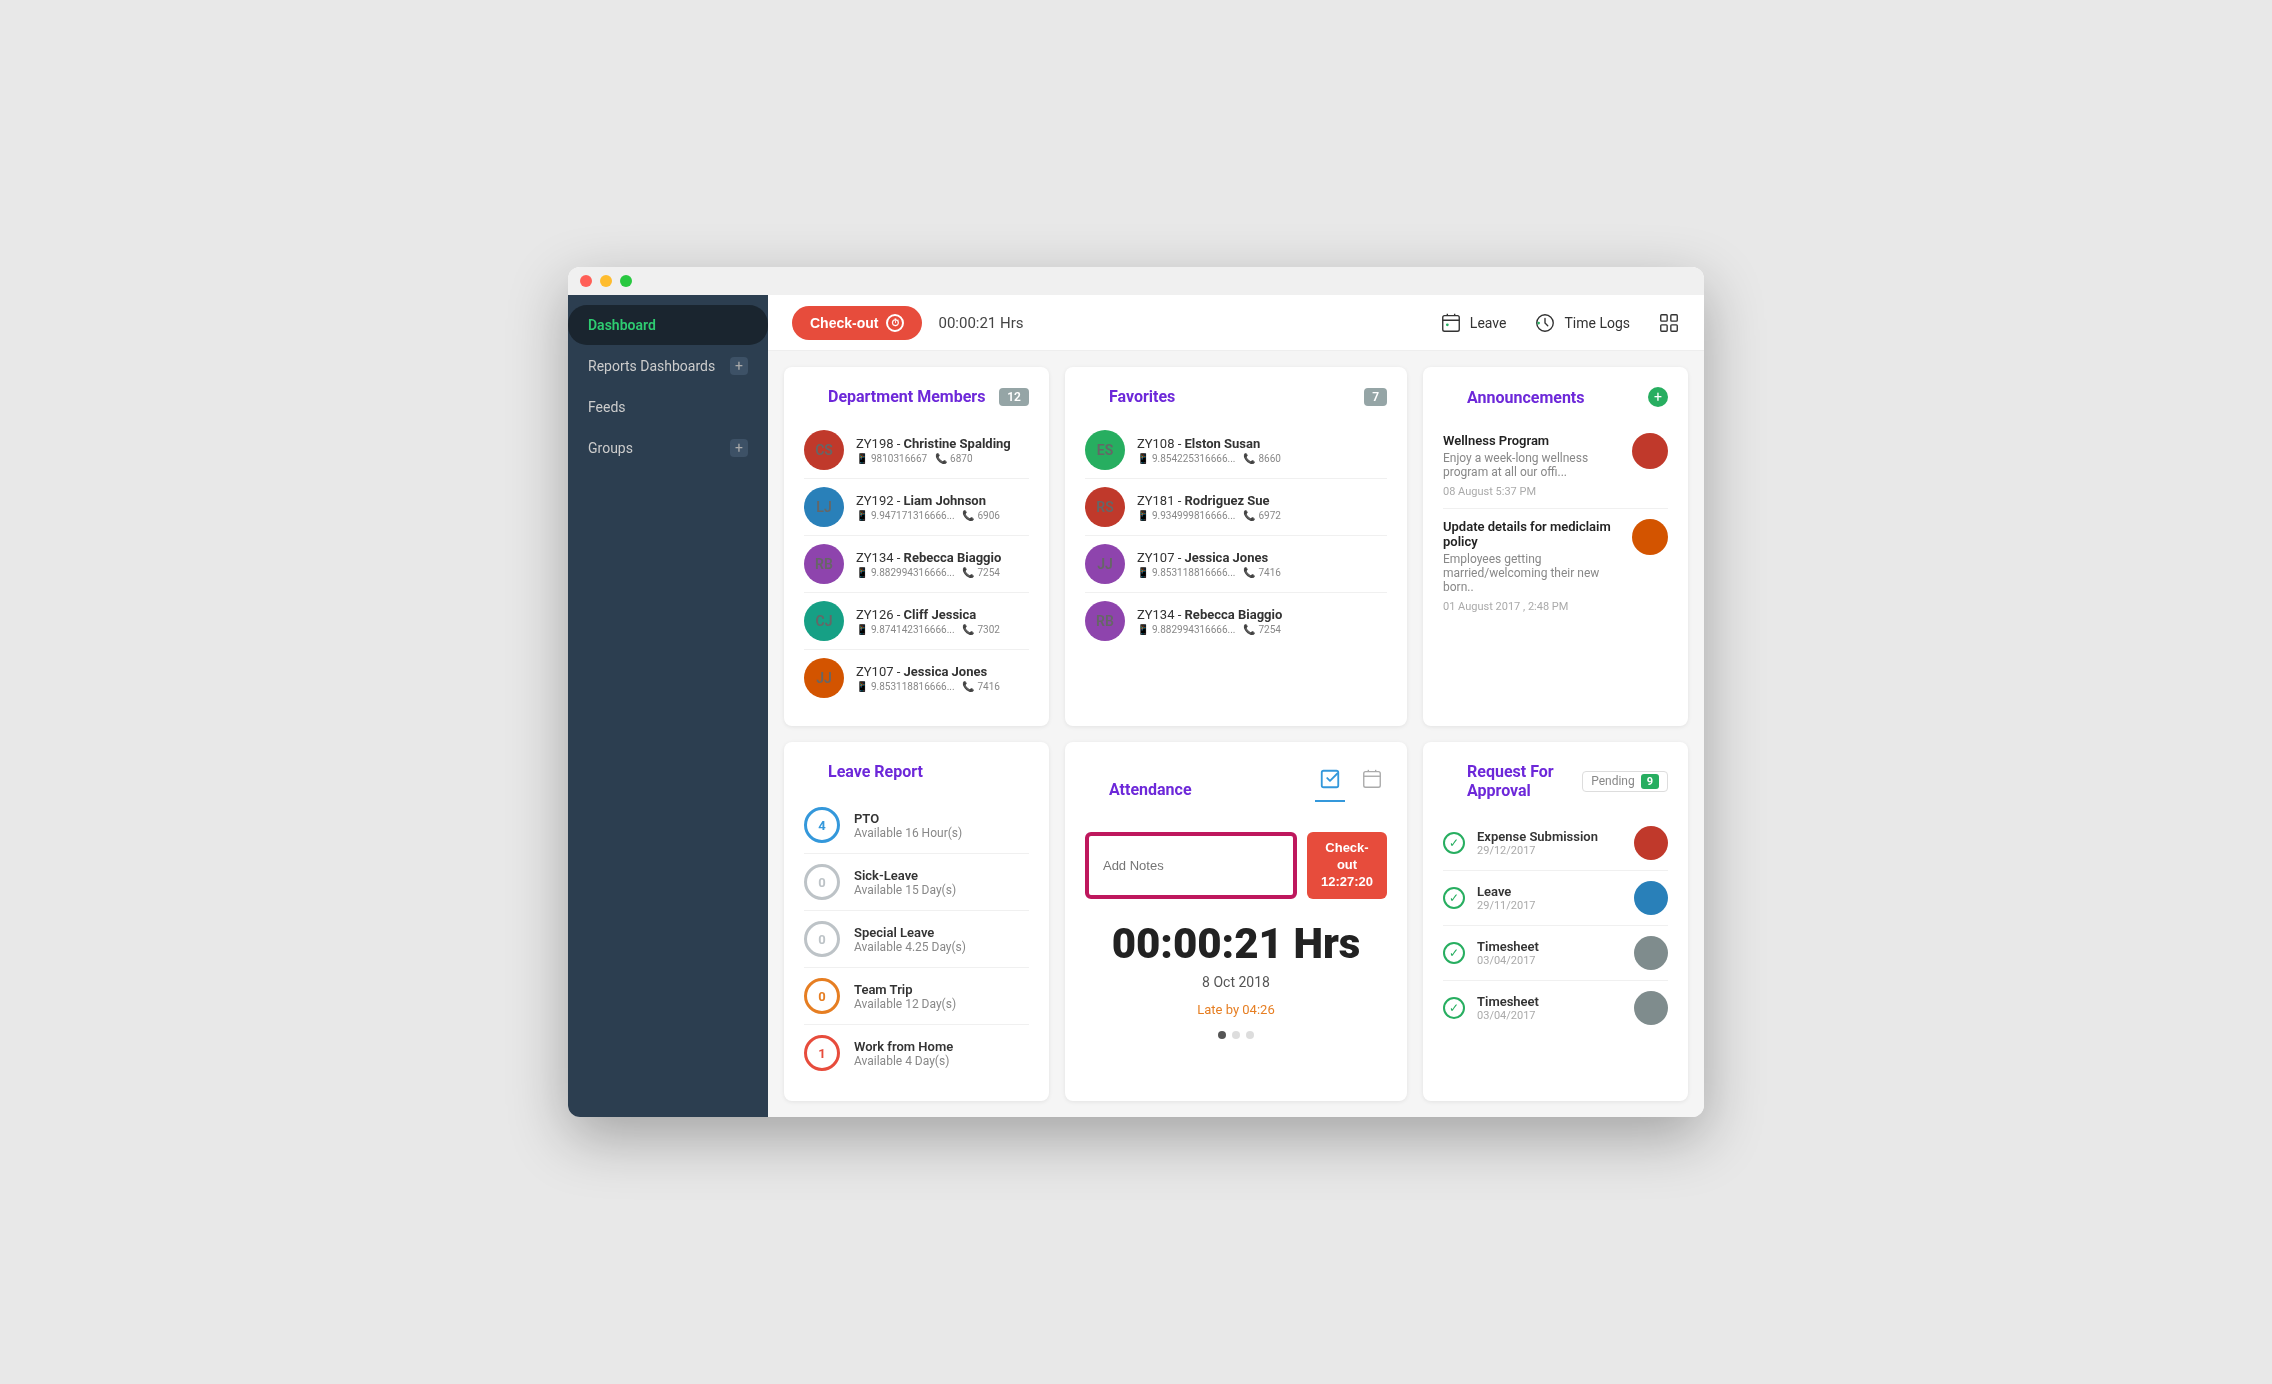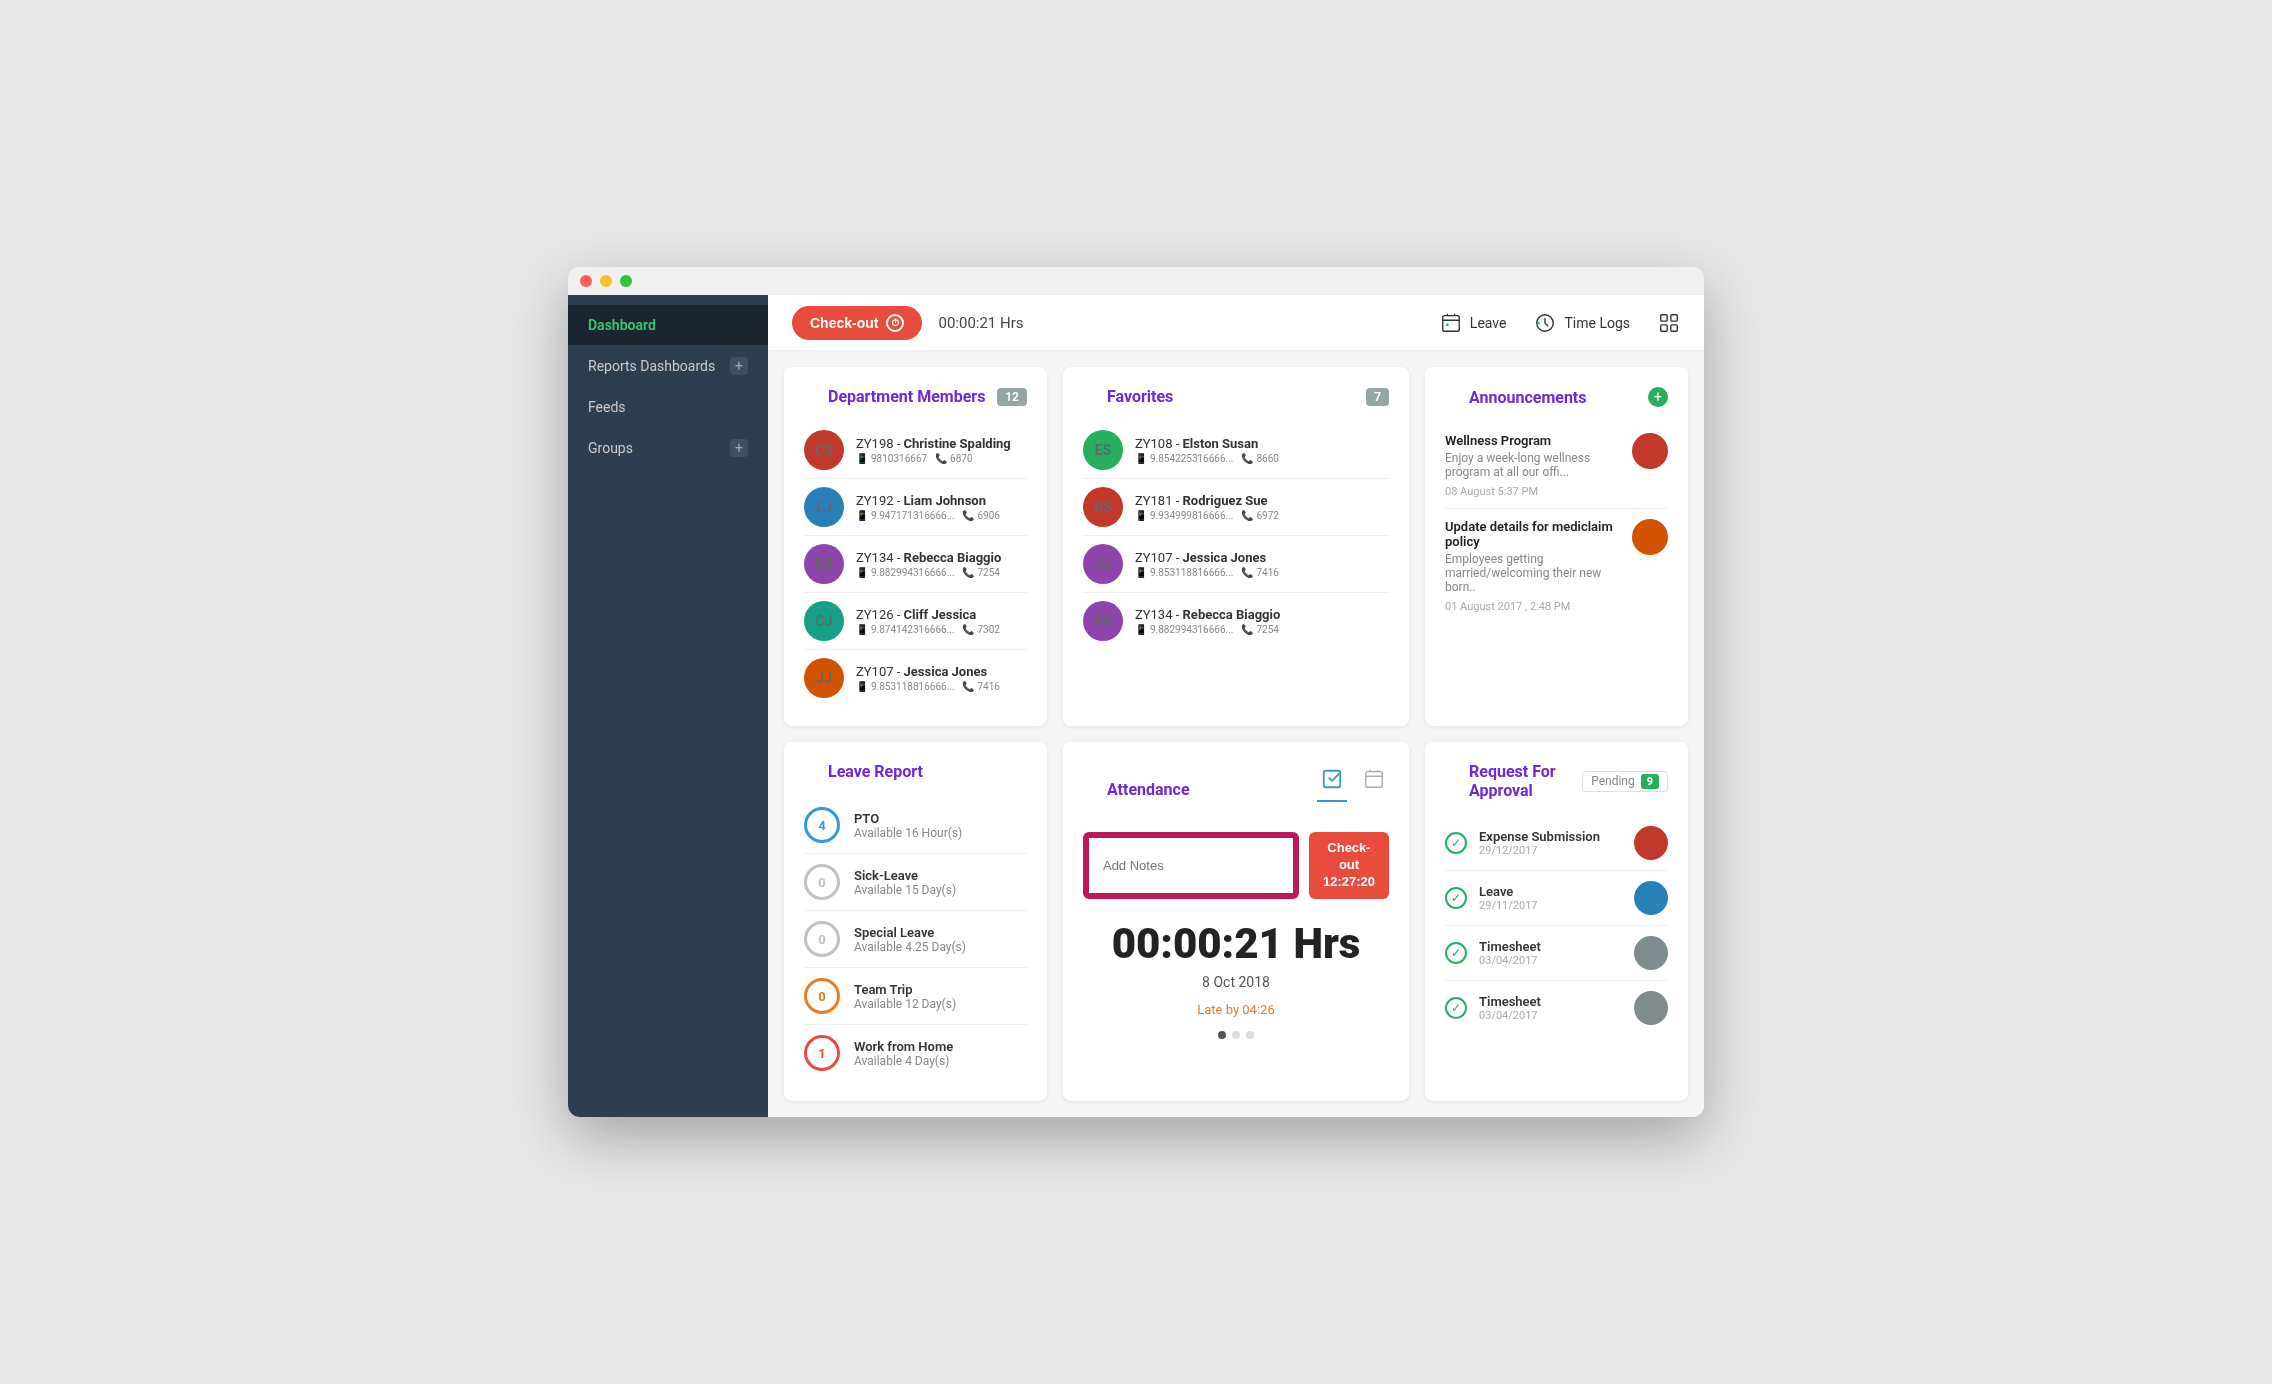--- a/index.html
+++ b/index.html
@@ -52,20 +52,21 @@
       justify-content: space-between;
       padding: 12px 20px;
       color: #ccc;
       cursor: pointer;
       font-size: 14px;
     }
     .sidebar-item.active {
       background: #1a252f;
       color: #2ecc71;
       font-weight: 600;
+      border-radius: 19px;
     }
     .sidebar-item .plus {
       width: 18px; height: 18px;
       background: #3d5166;
       border-radius: 4px;
       display: flex; align-items: center; justify-content: center;
       font-size: 14px; color: #aaa;
     }
     
     .main {
@@ -239,21 +240,21 @@
     }
     .attendance-tab.active { border-bottom-color: #3498db; }
     .attendance-tab svg { width: 22px; height: 22px; }
     .notes-row {
       display: flex;
       gap: 10px;
       margin-bottom: 20px;
     }
     .notes-input {
       flex: 1;
-      border: 6px solid #be185d;
+      border: 4px solid #be185d;
       border-radius: 6px;
       padding: 8px 14px;
       font-size: 13px;
       color: #aaa;
       outline: none;
     }
     .checkout-action-btn {
       background: #e74c3c;
       color: #fff;
       border: none;

